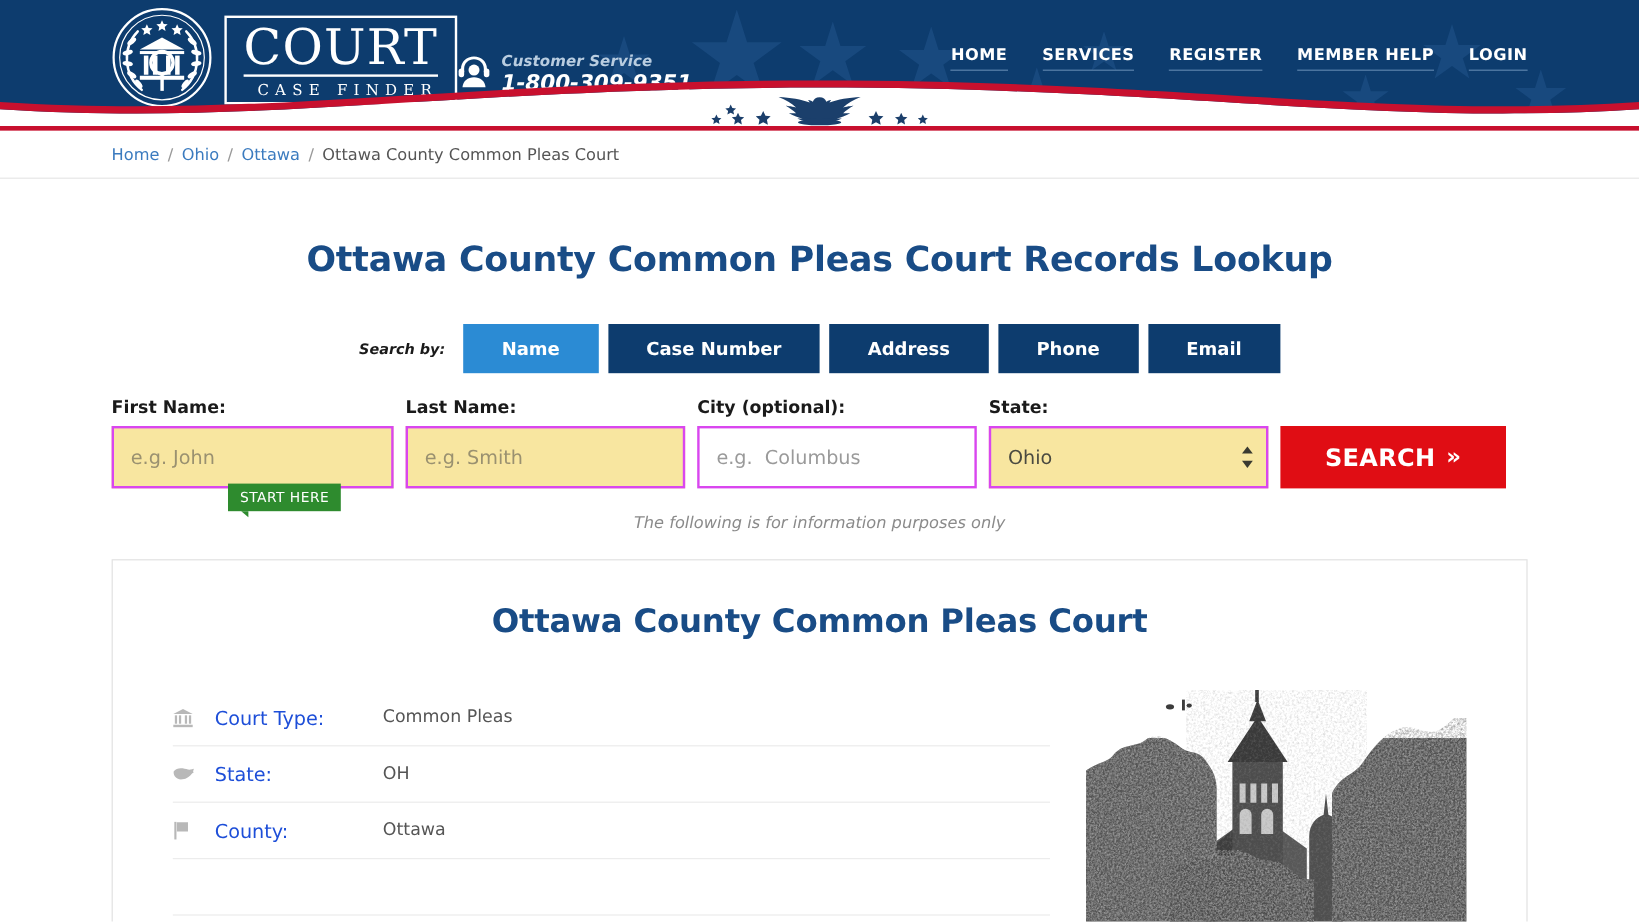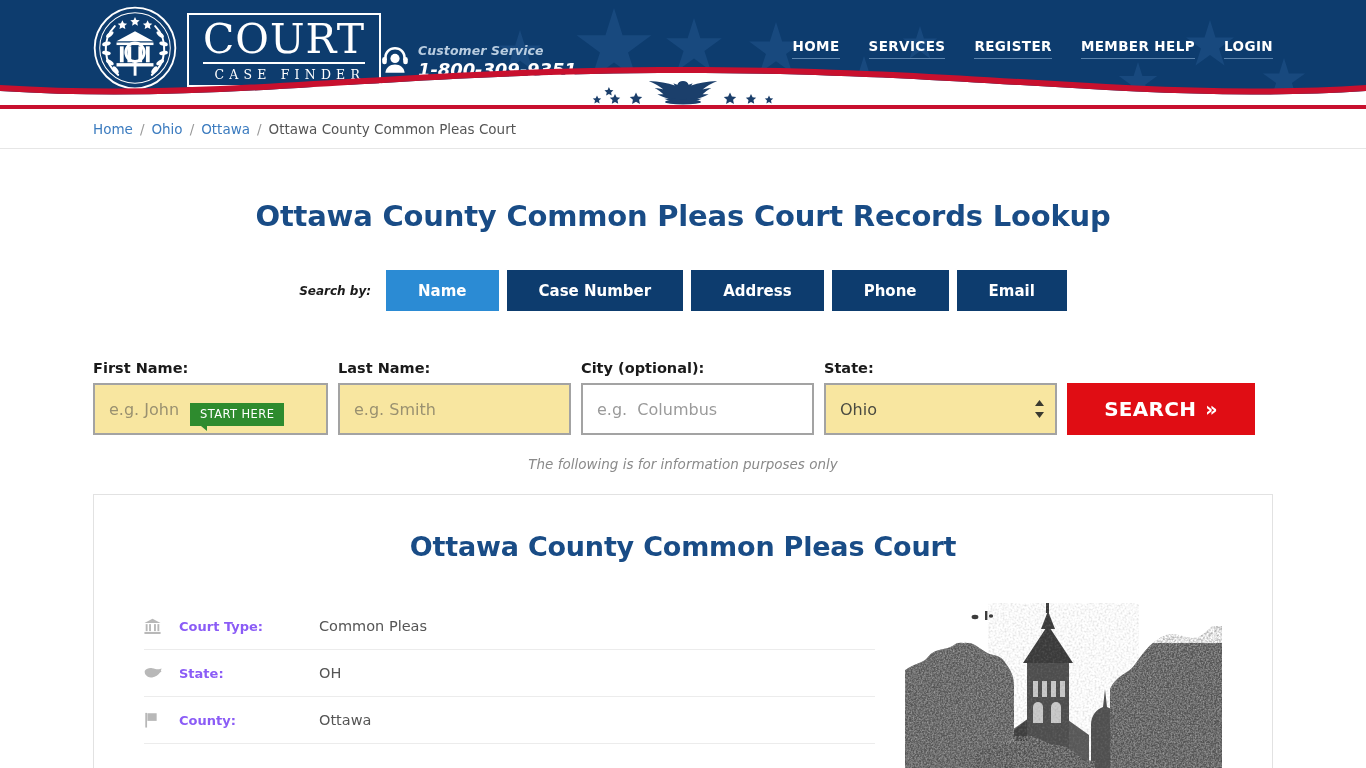--- a/index.html
+++ b/index.html
@@ -161,31 +161,31 @@
   .form-row {
     display: flex; align-items: flex-end; gap: 10px;
     margin-top: 21px;
   }
   .field { display: flex; flex-direction: column; }
   .field-label {
     font-size: 14.5px; font-weight: bold; color: #1a1a1a;
     margin-bottom: 7px;
   }
   .field input, .field select {
-    height: 52px; border: 2px solid #a3a3a3;
+    height: 52px; border: 2px solid #d946ef;
     font-size: 16px; padding: 0 14px;
     font-family: inherit; color: #555555;
     outline: none;
   }
   .field input::placeholder { color: #8d8d80; }
   .field input.yellow, .field select.yellow { background: #f8e6a0; }
   .field input.yellow::placeholder { color: #9a9170; }
   .field input.white { background: #ffffff; }
   .field input.white::placeholder { color: #9a9a9a; }
-  .fw-first { width: 235px; margin-top: 28px; }
+  .fw-first { width: 235px; }
   .fw-last { width: 233px; }
   .fw-city { width: 233px; }
   .fw-state { width: 233px; }
   .select-wrap { position: relative; }
   .select-wrap select {
     width: 100%; appearance: none; -webkit-appearance: none;
     color: #4a4a40;
   }
   .select-arrows {
     position: absolute; right: 12px; top: 50%; transform: translateY(-50%);
@@ -224,21 +224,21 @@
     display: flex; align-items: center;
     height: 47px;
     border-bottom: 1px solid #ececec;
   }
   .info-icon {
     width: 35px; flex: 0 0 35px;
     color: #b8b8b8; line-height: 0;
   }
   .info-key {
     width: 140px; flex: 0 0 140px;
-    font-size: 13px; font-weight: bold; color: #8b5cf6;
+    font-size: 16px; font-weight: normal; color: #1d4ed8;
   }
   .info-val { font-size: 14.5px; color: #555555; }
   .courthouse-photo {
     width: 330px; height: 200px;
     overflow: hidden;
   }
 </style>
 </head>
 <body>
 

